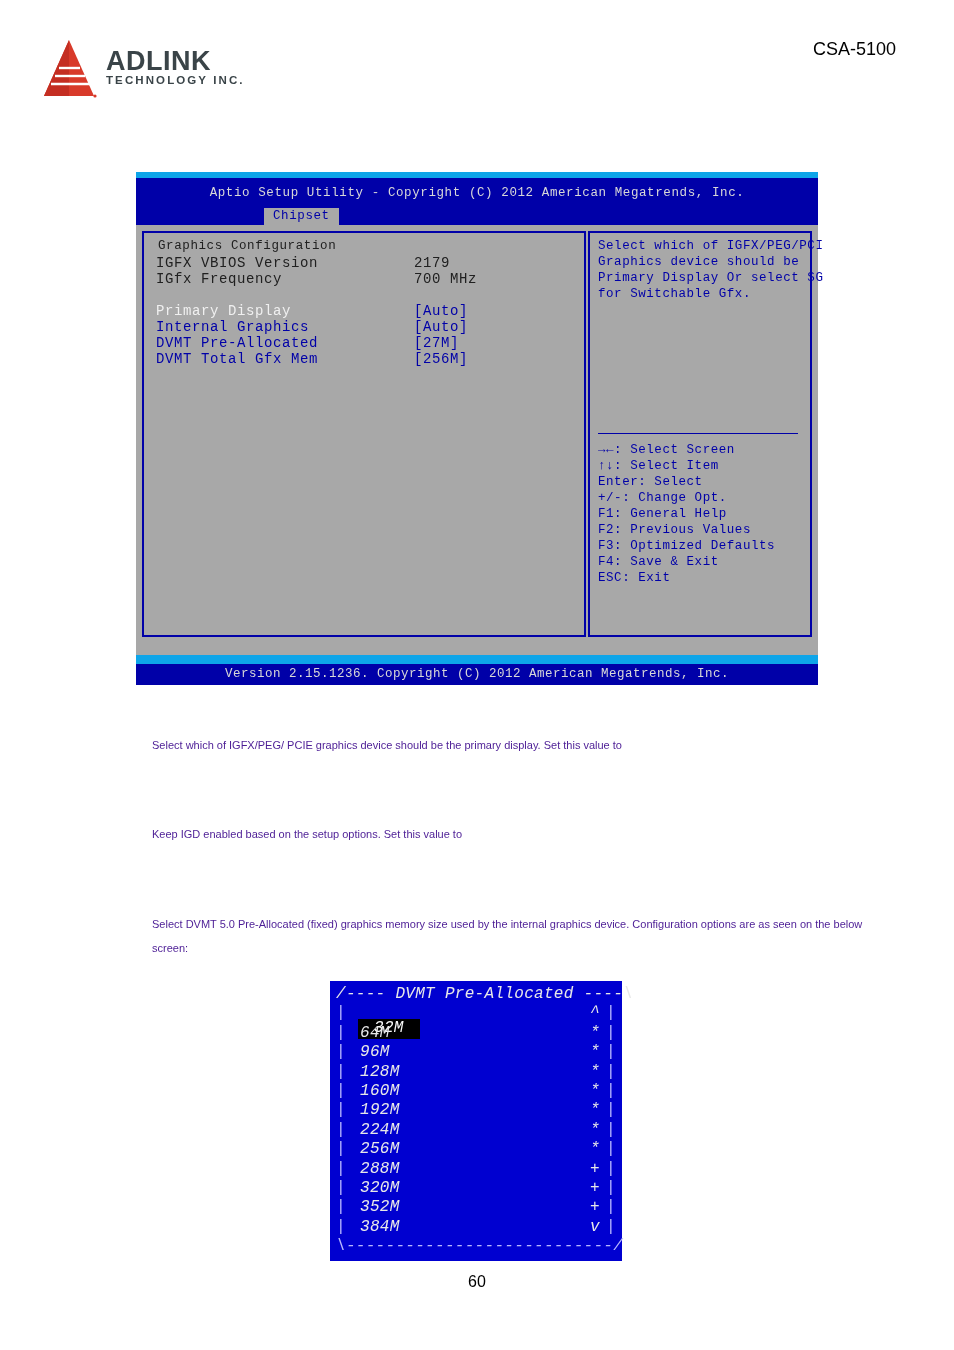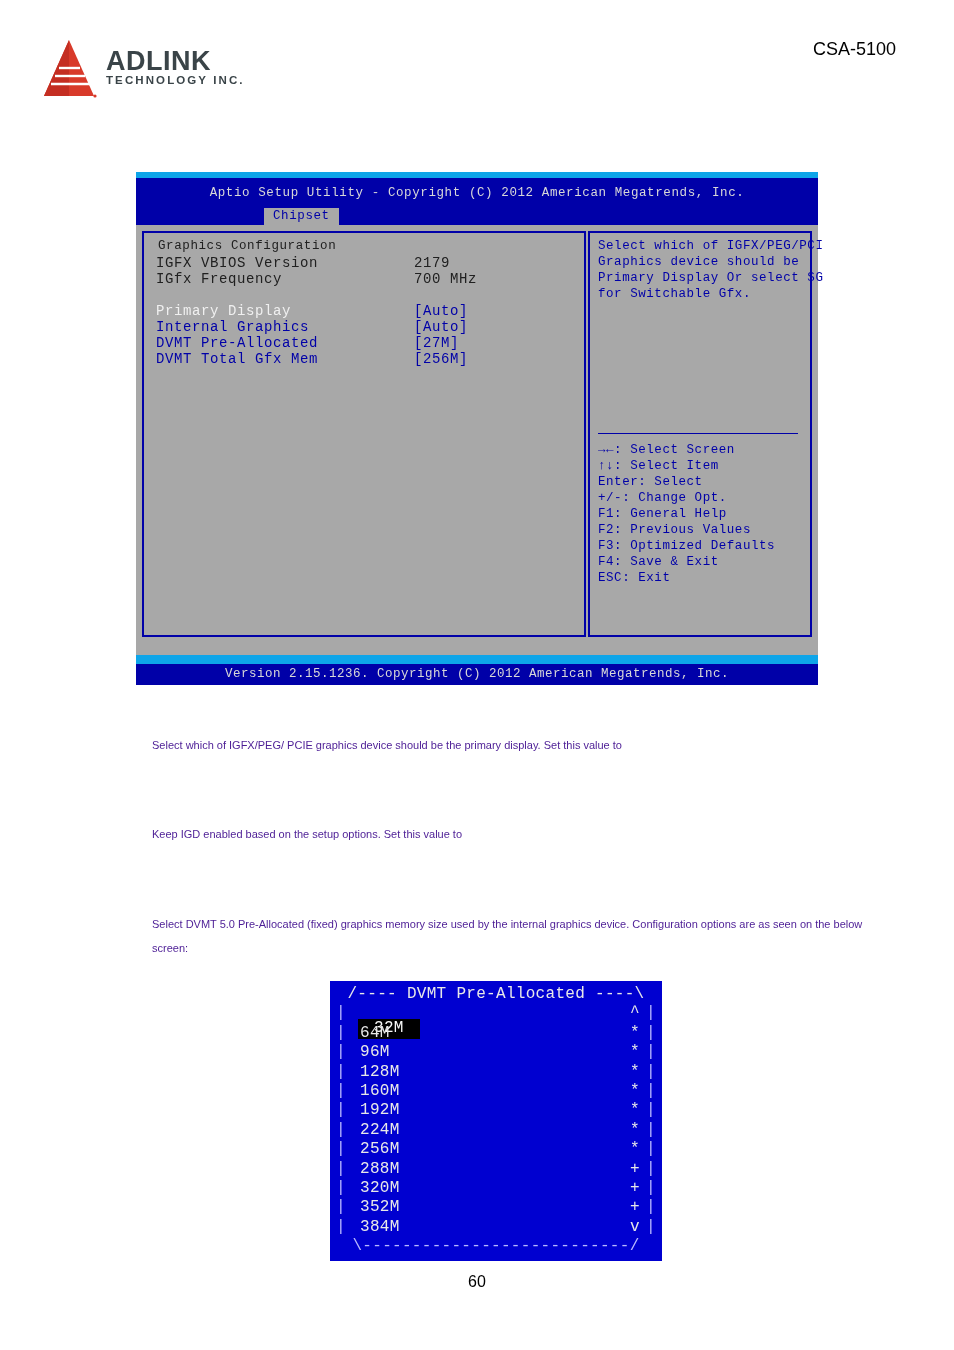--- a/index.html
+++ b/index.html
@@ -200,29 +200,30 @@
     line-height: 24px;
     color: #4c1d95;
     font-family: "Liberation Sans", sans-serif;
   }
 
   
   .dvmt {
     position: absolute;
     left: 330px;
     top: 981px;
-    width: 332px;
+    width: 292px;
     background: #0000d0;
     padding: 4px 0 4px 0;
     font-family: "Liberation Mono", "DejaVu Sans Mono", monospace;
     font-size: 16px;
     line-height: 19.4px;
     color: #e8e8e8;
     letter-spacing: 0.3px;
     box-sizing: border-box;
+    font-style: italic;
   }
   .dvmt-title {
     white-space: pre;
     text-align: center;
     color: #e8e8e8;
     padding: 0 6px;
   }
   .dvmt-row {
     position: relative;
     height: 19.4px;

